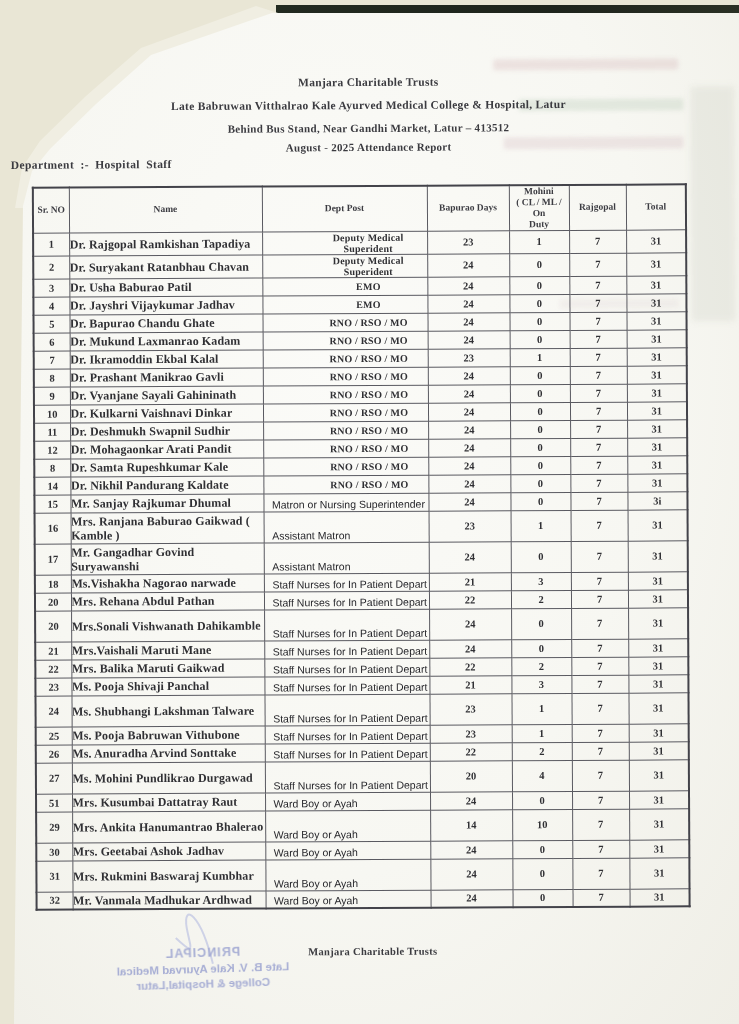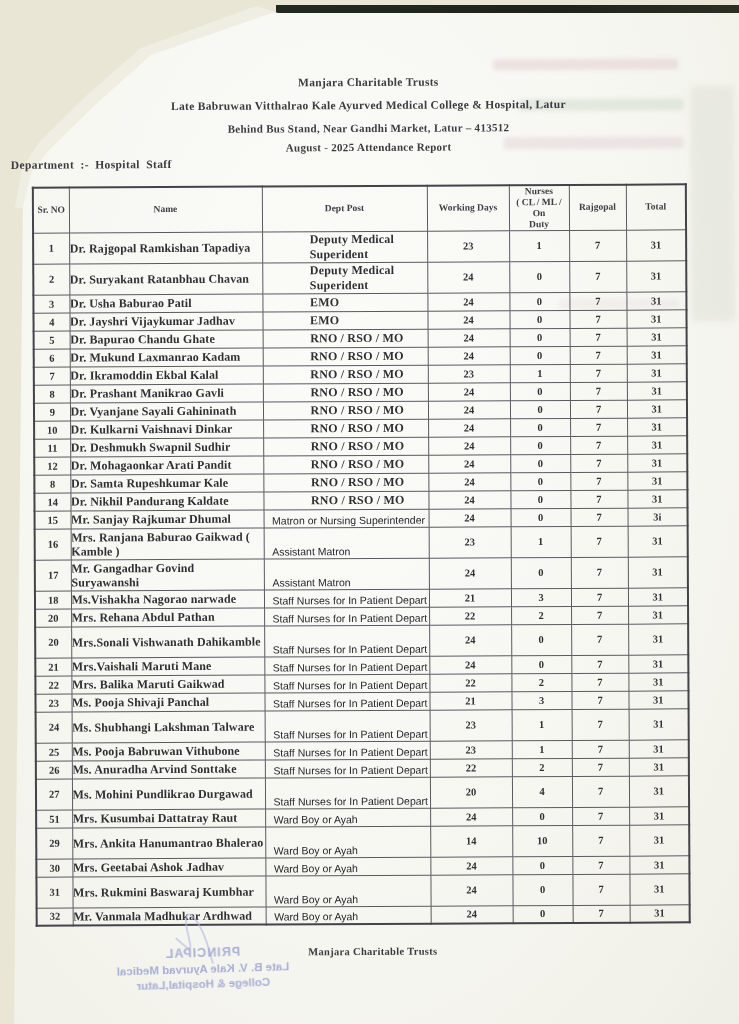--- a/index.html
+++ b/index.html
@@ -29,21 +29,21 @@
   table.att,table.att th,table.att td{border:1px solid #5a5a61;}
   table.att{border:2px solid #43434a;}
   table.att th{height:31px;font-size:9.5px;font-weight:bold;color:#3c3c42;text-align:center;
             padding:0;line-height:1.15;overflow:hidden;}
   th.leave-th{font-size:8.5px;}
   table.att td{padding:0;color:#303034;overflow:hidden;}
   td.c-sr{text-align:center;font-size:10.5px;font-weight:600;vertical-align:middle;}
   td.c-name{font-size:12px;font-weight:bold;padding-left:3px;vertical-align:middle;
             line-height:1.18;letter-spacing:.1px;}
   td.c-post{vertical-align:bottom;}
-  td.c-post.ctr{text-align:left;font-family:"Liberation Serif",serif;font-size:12px;
+  td.c-post.ctr{text-align:center;font-family:"Liberation Serif",serif;font-size:10px;
             font-weight:bold;vertical-align:middle;letter-spacing:.2px;padding-left:47px;}
   td.c-post.lft{text-align:left;font-family:"Liberation Sans",sans-serif;font-size:10.5px;
             color:#1f1f24;white-space:nowrap;padding-left:8px;line-height:1.25;}
   td.c-num{text-align:center;font-size:10.5px;font-weight:bold;vertical-align:middle;}
   tr.r-single{height:18px;}
   tr.r-tall{height:31px;}
 
   .footer-org{position:absolute;left:30px;top:946px;width:680px;text-align:center;
             font-size:10.5px;font-weight:bold;color:#3b3b40;letter-spacing:.3px;}
 
@@ -93,23 +93,23 @@
         <col style="width:82px">
           <col style="width:60px">
           <col style="width:57px">
           <col style="width:60px">
       </colgroup>
       <thead>
         <tr>
           <th>Sr. NO</th>
           <th>Name</th>
           <th>Dept Post</th>
-          <th>Working Days</th>
+          <th>Bapurao Days</th>
           <th class="leave-th">
-            <span>Nurses</span><br>
+            <span>Mohini</span><br>
             <span>( CL / ML / On</span><br>
             <span>Duty</span>
           </th>
           <th>Rajgopal</th>
           <th>Total</th>
         </tr>
       </thead>
       <tbody id="rows">
           <tr class="r-single">
             <td class="c-sr">1</td>

